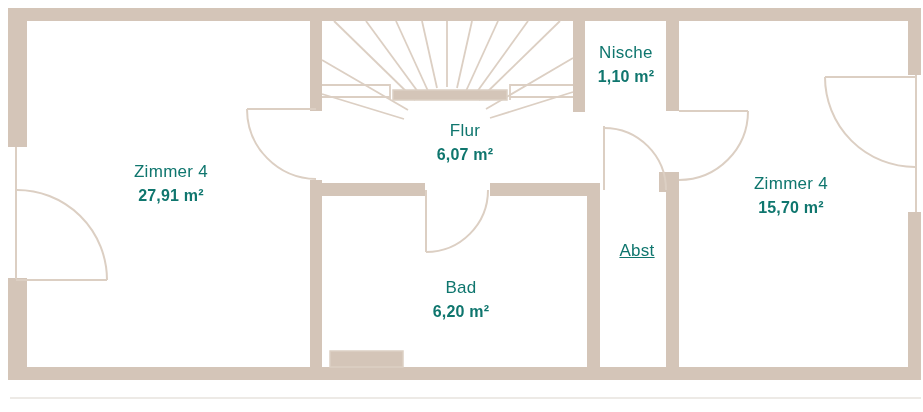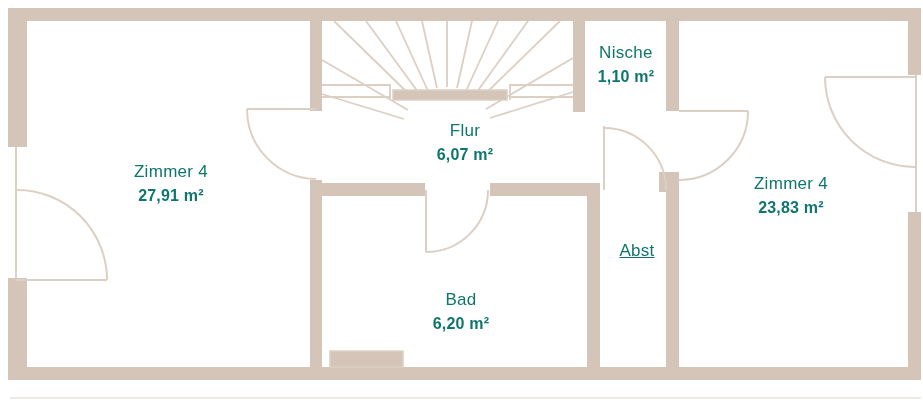--- a/index.html
+++ b/index.html
@@ -32,21 +32,21 @@
     font-weight:700;
     letter-spacing:.2px;
     line-height:24px;
   }
   
   .lbl-zimmer1{left:71px;top:160px;}
   .lbl-flur{left:365px;top:119px;}
   .lbl-nische{left:526px;top:41px;}
   .lbl-zimmer2{left:691px;top:172px;}
   .lbl-abst{left:537px;top:239px;text-decoration:underline;}
-  .lbl-bad{left:361px;top:288px;}
+  .lbl-bad{left:361px;top:276px;}
 </style>
 </head>
 <body>
 
 <div class="stage">
 
   <svg class="plan-svg" width="923" height="412" viewBox="0 0 923 412">
 
     <g fill="#d4c5b8">
 
@@ -153,21 +153,21 @@
     <span class="rarea">6,07 m²</span>
   </div>
 
   <div class="room-label lbl-nische">
     <span class="rname">Nische</span>
     <span class="rarea">1,10 m²</span>
   </div>
 
   <div class="room-label lbl-zimmer2">
     <span class="rname">Zimmer 4</span>
-    <span class="rarea">23,83 m²</span>
+    <span class="rarea">15,70 m²</span>
   </div>
 
   <div class="room-label lbl-abst">
     <span class="rname">Abst</span>
   </div>
 
   <div class="room-label lbl-bad">
     <span class="rname">Bad</span>
     <span class="rarea">6,20 m²</span>
   </div>

